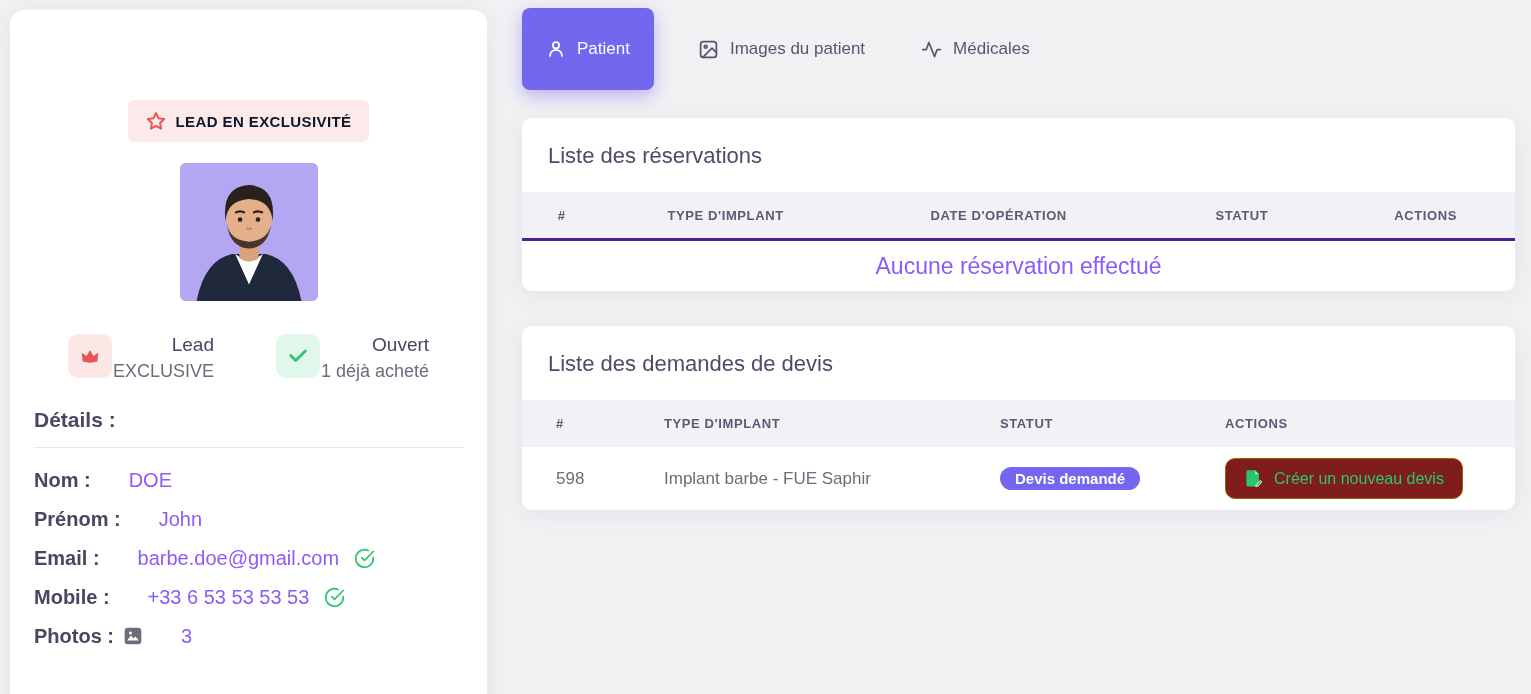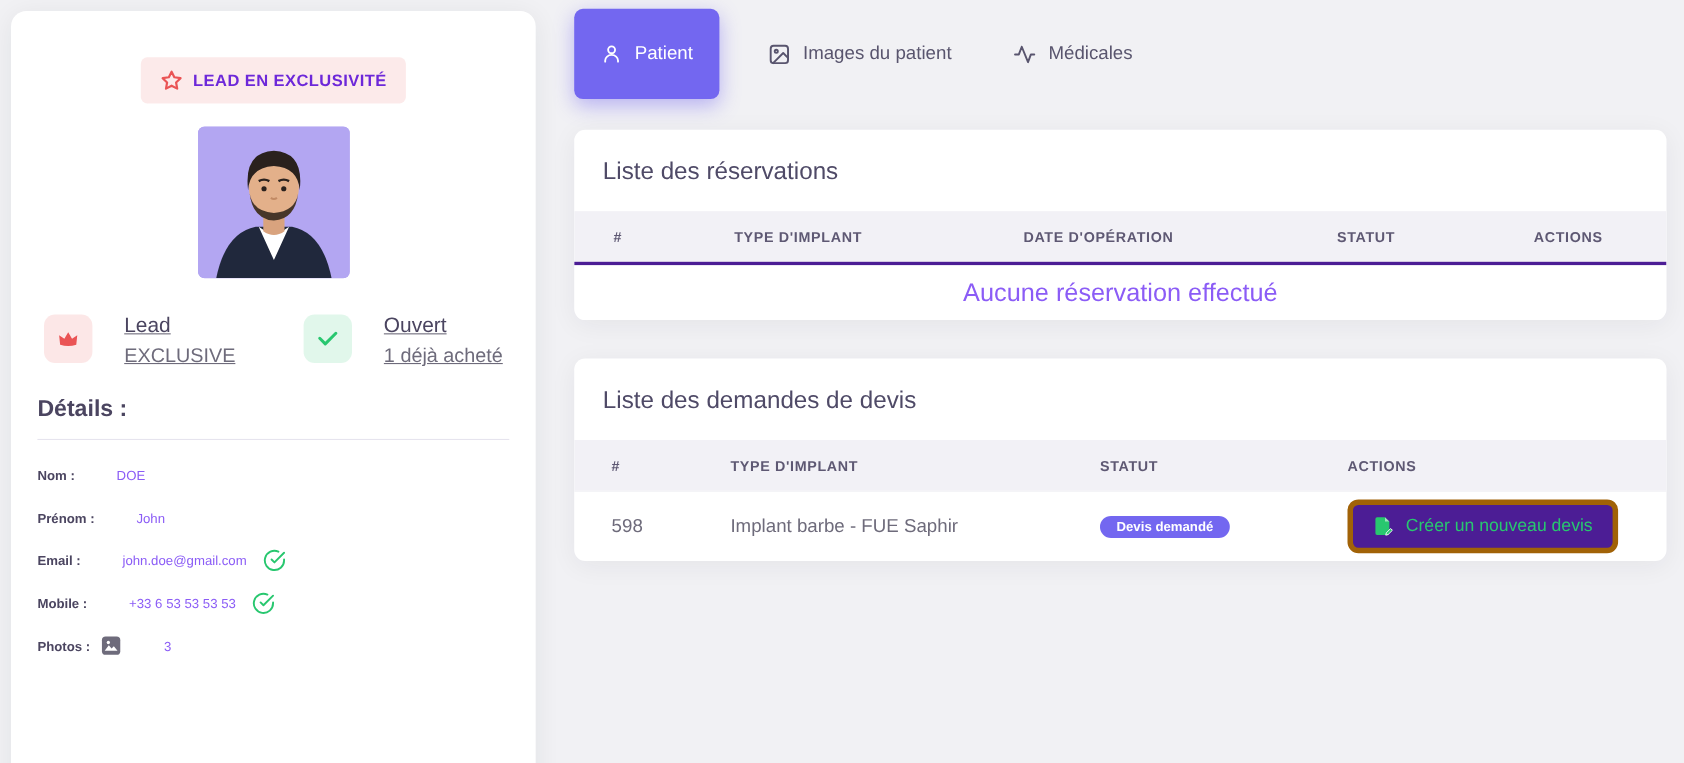--- a/index.html
+++ b/index.html
@@ -16,55 +16,55 @@
   .patient-card{
     position:absolute; left:10px; top:10px;
     width:477px; height:740px;
     background:#fff; border-radius:14px;
     box-shadow:0 4px 24px rgba(34,41,47,.07);
     padding:42px 24px 0 24px;
     text-align:center;
   }
   .exclusivity-badge{
     display:inline-flex; align-items:center; gap:10px;
-    background:rgba(234,84,85,.12); color:#6d28d9;
+    background:rgba(234,84,85,.12); color:#0f172a;
     font-size:15px; font-weight:700; letter-spacing:.4px;
-    padding:11px 18px; border-radius:6px;
+    padding:11px 18px; border-radius:6px;margin-top:48px;
   }
   .photo-wrap{ margin-top:21px; display:flex; justify-content:center; }
   .patient-photo{
     width:138px; height:138px; border-radius:6px; overflow:hidden;
     background:#b3a6f2;
   }
   .patient-name{
     margin-top:27px; font-size:23px; font-weight:500;
     color:#4b4560; letter-spacing:.8px;
   }
   .status-badges{
     margin-top:33px; display:flex; justify-content:center; gap:62px;
   }
-  .status-badge{ display:flex; align-items:flex-start; gap:29px; text-align:left;text-decoration:underline; }
+  .status-badge{ display:flex; align-items:flex-start; gap:1px; text-align:right; }
   .icon-box{
     width:44px; height:44px; border-radius:10px;
     display:flex; align-items:center; justify-content:center;
   }
   .icon-box.pink{ background:rgba(234,84,85,.14); }
   .icon-box.green{ background:rgba(40,199,111,.14); }
   .status-badge .t1{ font-size:19px; font-weight:500; color:#4b4560; }
   .status-badge .t2{ font-size:18px; color:#6e6b7b; margin-top:5px; }
 
   .details-title{
     margin-top:26px; text-align:left;
     font-size:21px; font-weight:700; color:#4b4560;
   }
   .details-divider{ border:none; border-top:1px solid #e6e4ee; margin-top:15px; }
   .details-list{ margin-top:21px; text-align:left; }
   .detail-row{
-    display:flex; gap:9px;
-    font-size:12px; margin-bottom:17px; line-height:22px;
+    display:flex; align-items:center; gap:9px;
+    font-size:20px; margin-bottom:17px; line-height:22px;
   }
   .detail-row .lbl{ font-weight:700; color:#4b4560; }
   .detail-row .val{ color:#8b5cf6;margin-left:29px; }
   .verified-icon{ margin-left:6px; }
 
   
   .main{ position:absolute; left:522px; top:8px; width:993px; }
   .tabs{ display:flex; align-items:center; gap:32px; }
   .tab{
     display:inline-flex; align-items:center; gap:11px;
@@ -99,25 +99,25 @@
   .empty-row{
     height:53px; display:flex; align-items:center; justify-content:center;
     font-size:23px; color:#8b5cf6; border-top:3px solid #4c1d95;
   }
   .grid-quote{ display:grid; grid-template-columns:108px 336px 225px 1fr; }
   .grid-quote > *{ padding-left:34px; text-align:left; }
   .quote-row{ height:64px; align-items:center; border-top:1px solid #f0eff4; }
   .td{ font-size:17px; color:#6e6b7b; }
   .status-pill{
     display:inline-block; background:#7367f0; color:#fff;
-    font-size:12px; font-weight:700; padding:3px 15px; border-radius:14px;
+    font-size:15px; font-weight:700; padding:3px 15px; border-radius:14px;
   }
   .create-quote-btn{
     display:inline-flex; align-items:center; gap:11px;
-    background:#4c1d95; border:5px solid #a16207; color:#28c76f;
+    background:#7f1d1d; border:1px solid #a16207; color:#28c76f;
     font-size:16px; font-weight:500; font-family:inherit;
     padding:10px 18px; border-radius:10px; cursor:pointer;
   }
 </style>
 </head>
 <body>
 
 <aside class="patient-card">
 
   <div class="exclusivity-badge">
@@ -179,21 +179,21 @@
     <div class="detail-row">
       <span class="lbl">Nom :</span>
       <span class="val">DOE</span>
     </div>
     <div class="detail-row">
       <span class="lbl">Prénom :</span>
       <span class="val">John</span>
     </div>
     <div class="detail-row">
       <span class="lbl">Email :</span>
-      <span class="val">john.doe@gmail.com</span>
+      <span class="val">barbe.doe@gmail.com</span>
       <svg class="verified-icon" width="21" height="21" viewBox="0 0 24 24" fill="none" stroke="#28c76f" stroke-width="2" stroke-linecap="round" stroke-linejoin="round">
         <path d="M22 11.08V12a10 10 0 1 1-5.93-9.14"></path>
           <polyline points="22 4 12 14.01 9 11.01"></polyline>
       </svg>
     </div>
     <div class="detail-row">
       <span class="lbl">Mobile :</span>
       <span class="val">+33 6 53 53 53 53</span>
       <svg class="verified-icon" width="21" height="21" viewBox="0 0 24 24" fill="none" stroke="#28c76f" stroke-width="2" stroke-linecap="round" stroke-linejoin="round">
         <path d="M22 11.08V12a10 10 0 1 1-5.93-9.14"></path>

